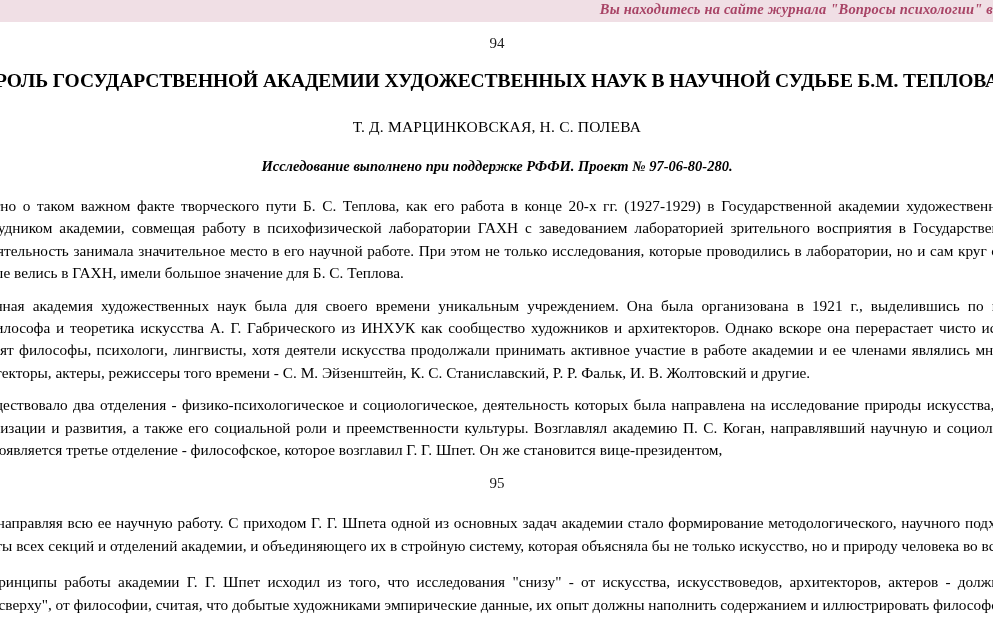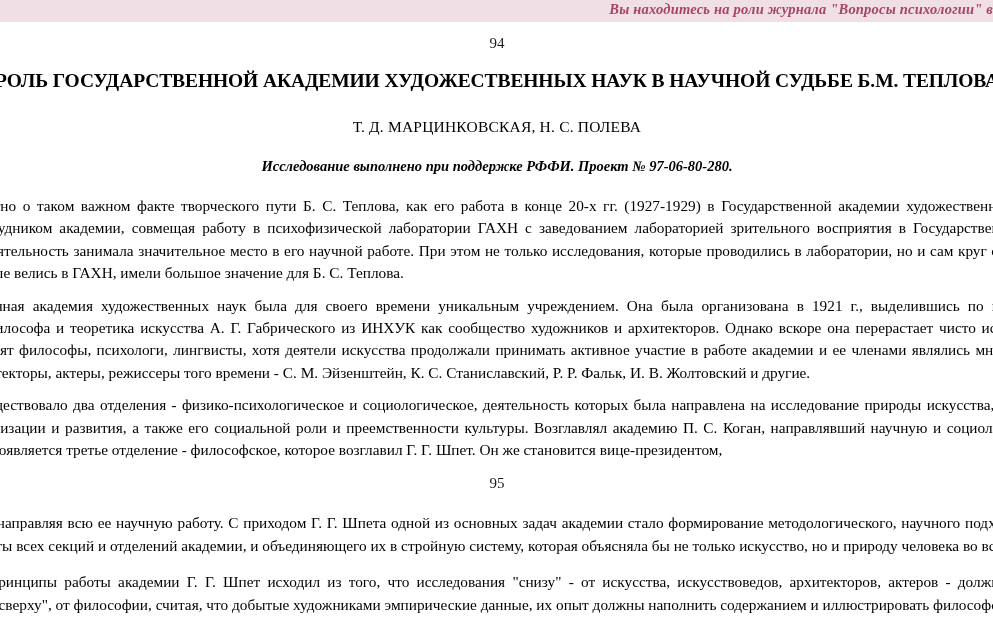--- a/index.html
+++ b/index.html
@@ -95,21 +95,21 @@
     margin: 0 0 10px 0;
     text-indent: 34px;
   }
   .para:last-child { margin-bottom: 0; }
   .block-2 .para { margin-bottom: 14px; }
 </style>
 </head>
 <body>
 
 <div class="banner">
-  <div class="banner-text">Вы находитесь на роли журнала "Вопросы психологии" в</div>
+  <div class="banner-text">Вы находитесь на сайте журнала "Вопросы психологии" в</div>
 </div>
 
 <div class="page-viewport">
   <div class="page-inner">
 
     <div class="folio folio-94">94</div>
 
     <h1 class="doc-title">РОЛЬ ГОСУДАРСТВЕННОЙ АКАДЕМИИ ХУДОЖЕСТВЕННЫХ НАУК В НАУЧНОЙ СУДЬБЕ Б.М. ТЕПЛОВА</h1>
 
     <div class="authors">Т. Д. МАРЦИНКОВСКАЯ, Н. С. ПОЛЕВА</div>

